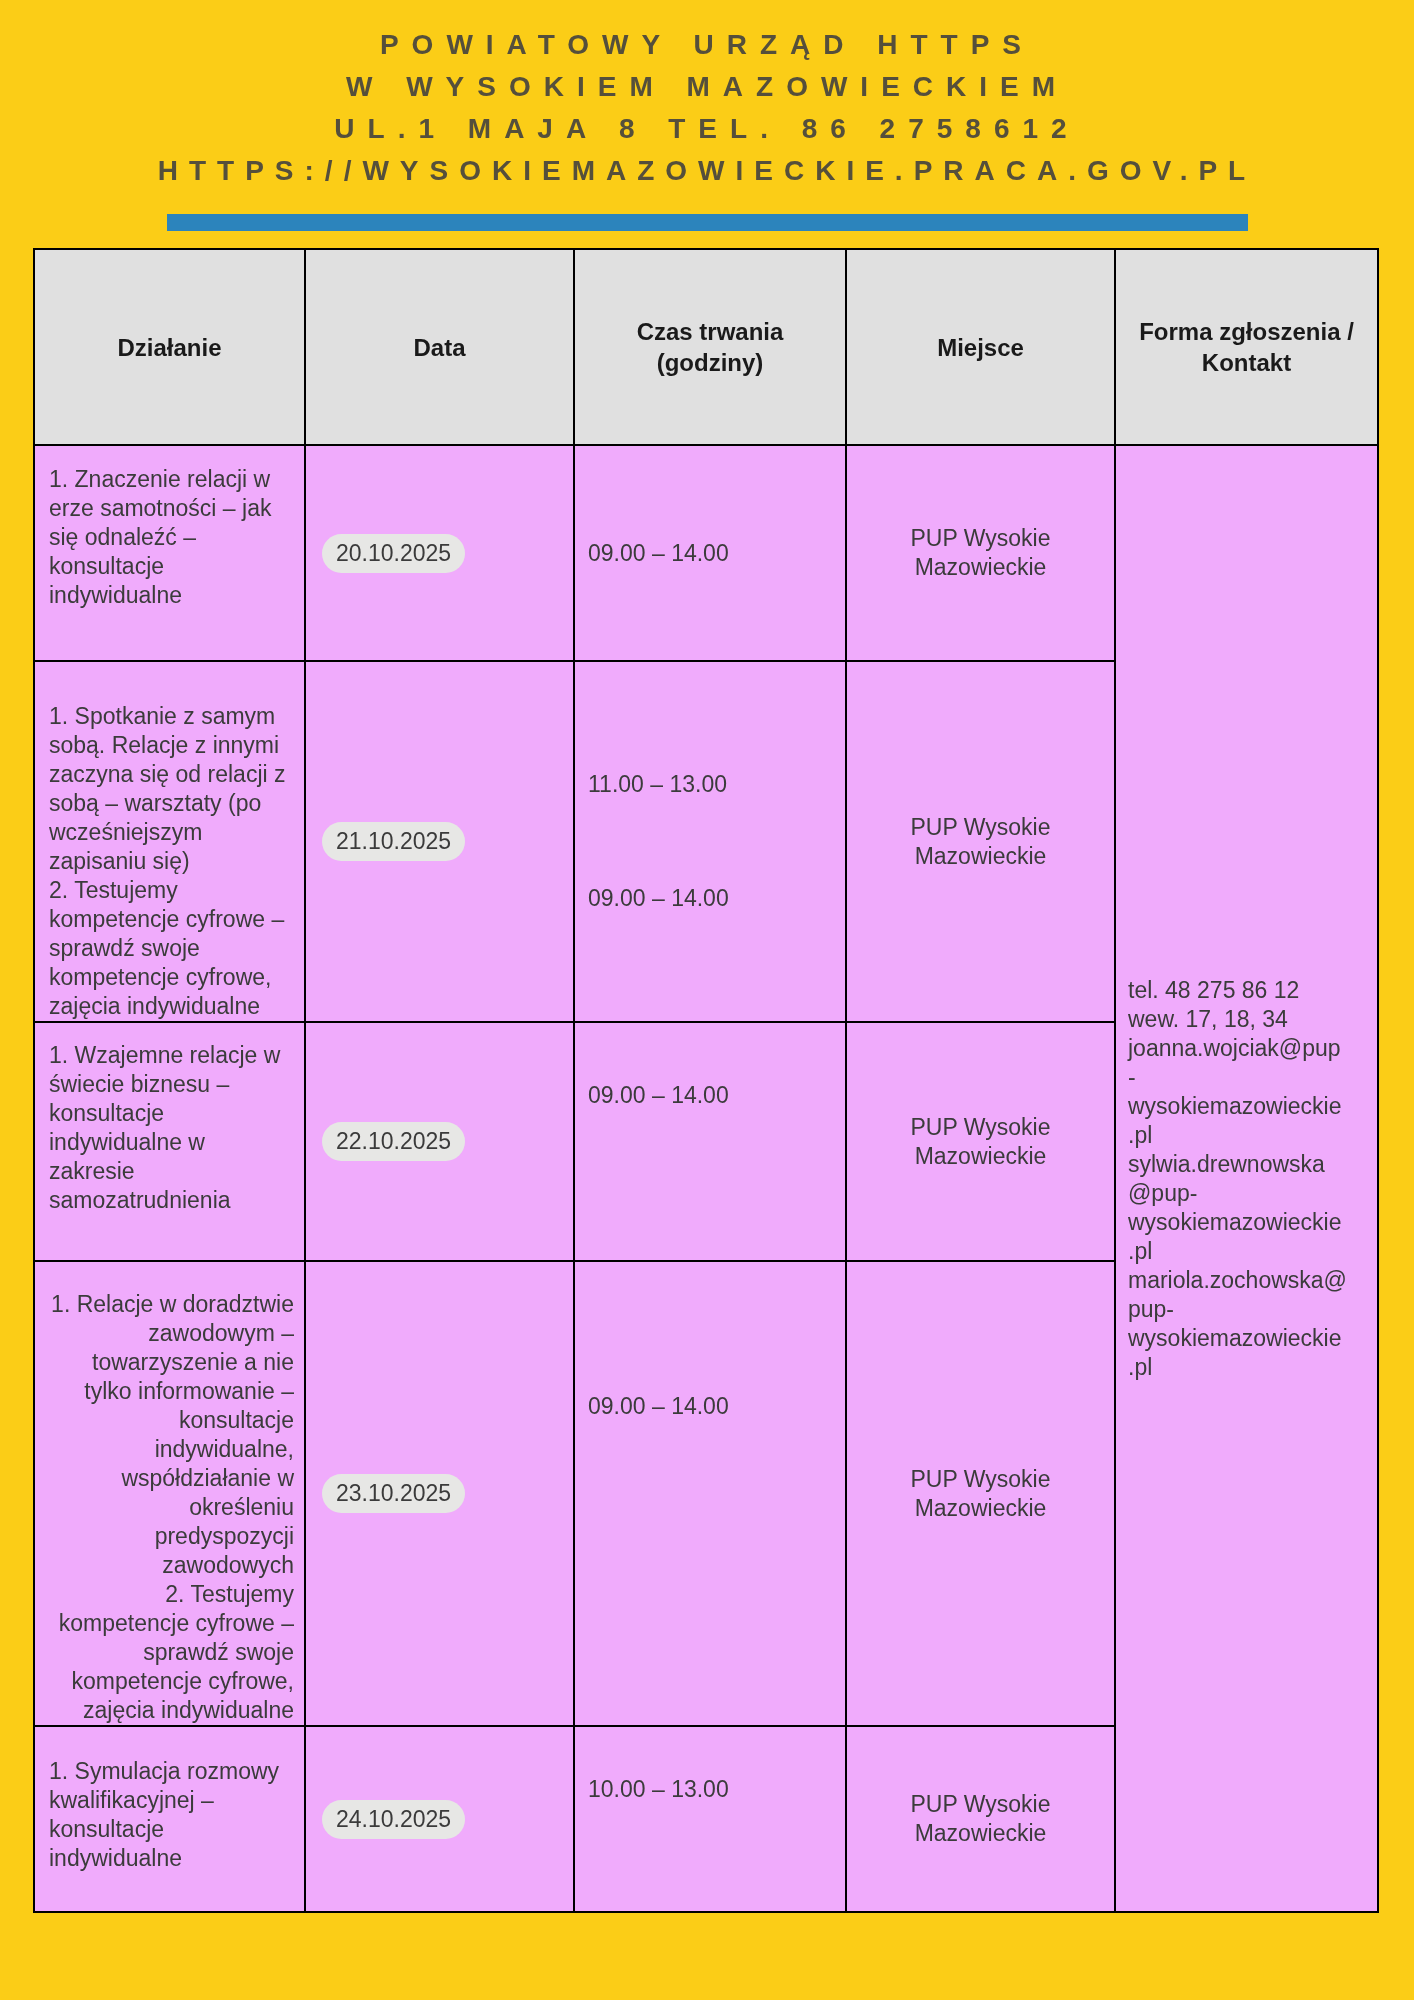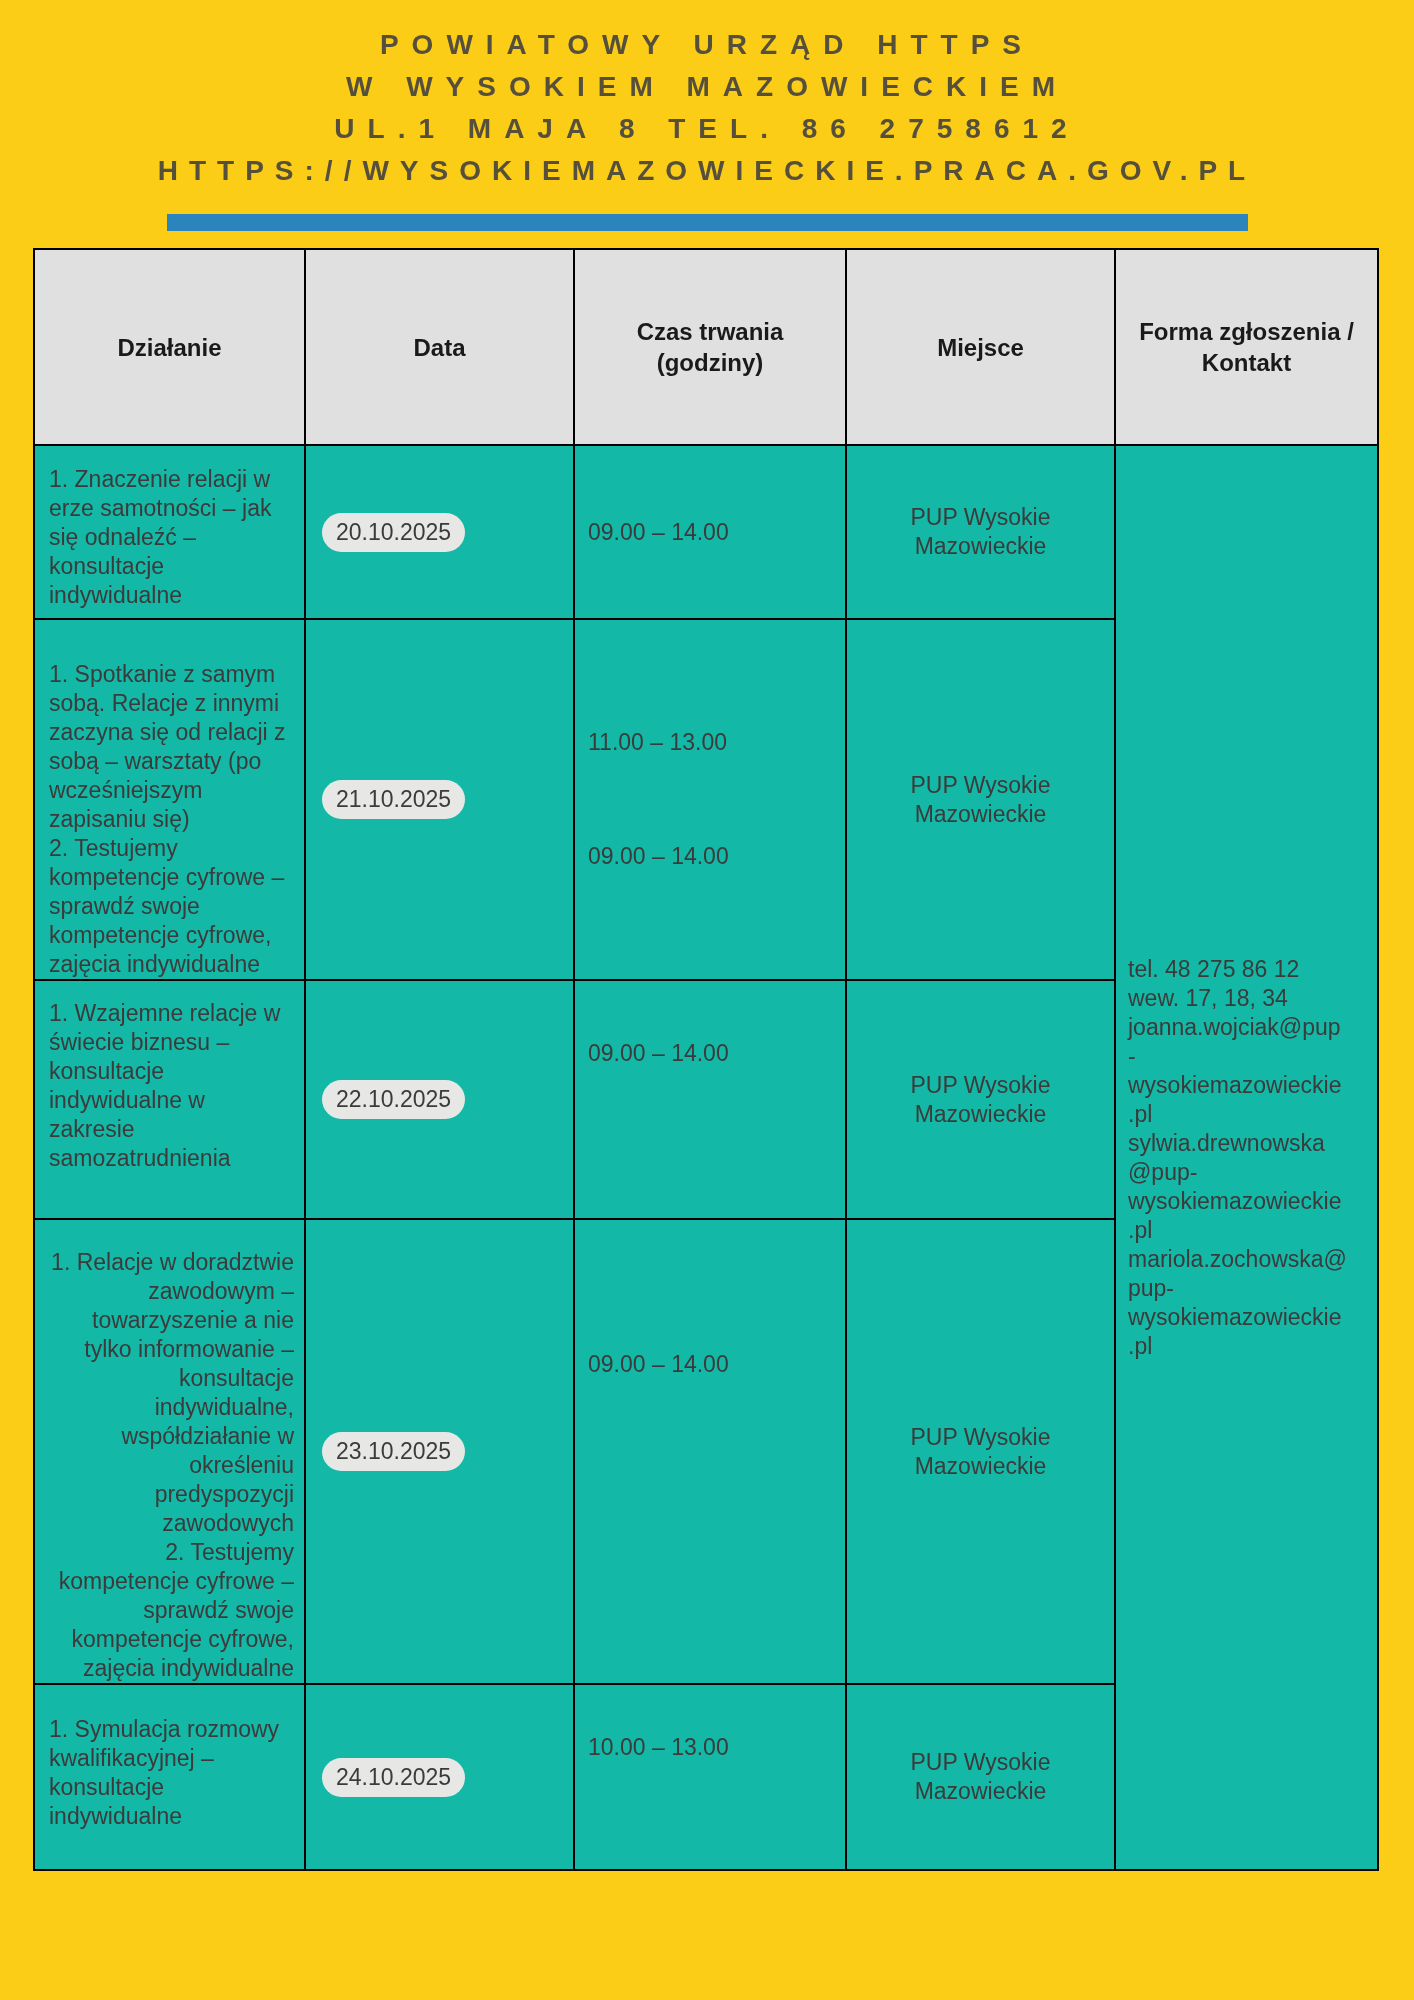--- a/index.html
+++ b/index.html
@@ -32,21 +32,21 @@
   
   .table-wrap{
     position:absolute;
     left:33px; top:248px;
     width:1344px;
   }
   table{
     border-collapse:collapse;
     table-layout:fixed;
     width:1344px;
-    background:#14b8a6;
+    background:#f0abfc;
     color:#3B3B3B;
     font-size:23px;
     line-height:29px;
   }
   col.c1{width:271px;} col.c2{width:269px;} col.c3{width:272px;}
   col.c4{width:269px;} col.c5{width:263px;}
   th,td{
     border:2px solid #000000;
     padding:0;
     overflow:hidden;
@@ -55,21 +55,21 @@
   th{
     background:#E0E0E0;
     font-size:24px;
     font-weight:bold;
     line-height:31px;
     color:#1A1A1A;
     text-align:center;
     vertical-align:middle;
     padding:0 18px;
   }
-  tr.r1{height:174px;}
+  tr.r1{height:216px;}
   tr.r2{height:279px;}
   tr.r3{height:239px;}
   tr.r4{height:447px;}
   tr.r5{height:186px;border-radius:24px;}
   td.activity{
     vertical-align:top;
     text-align:left;
     padding-left:14px;
     padding-right:10px;
   }

